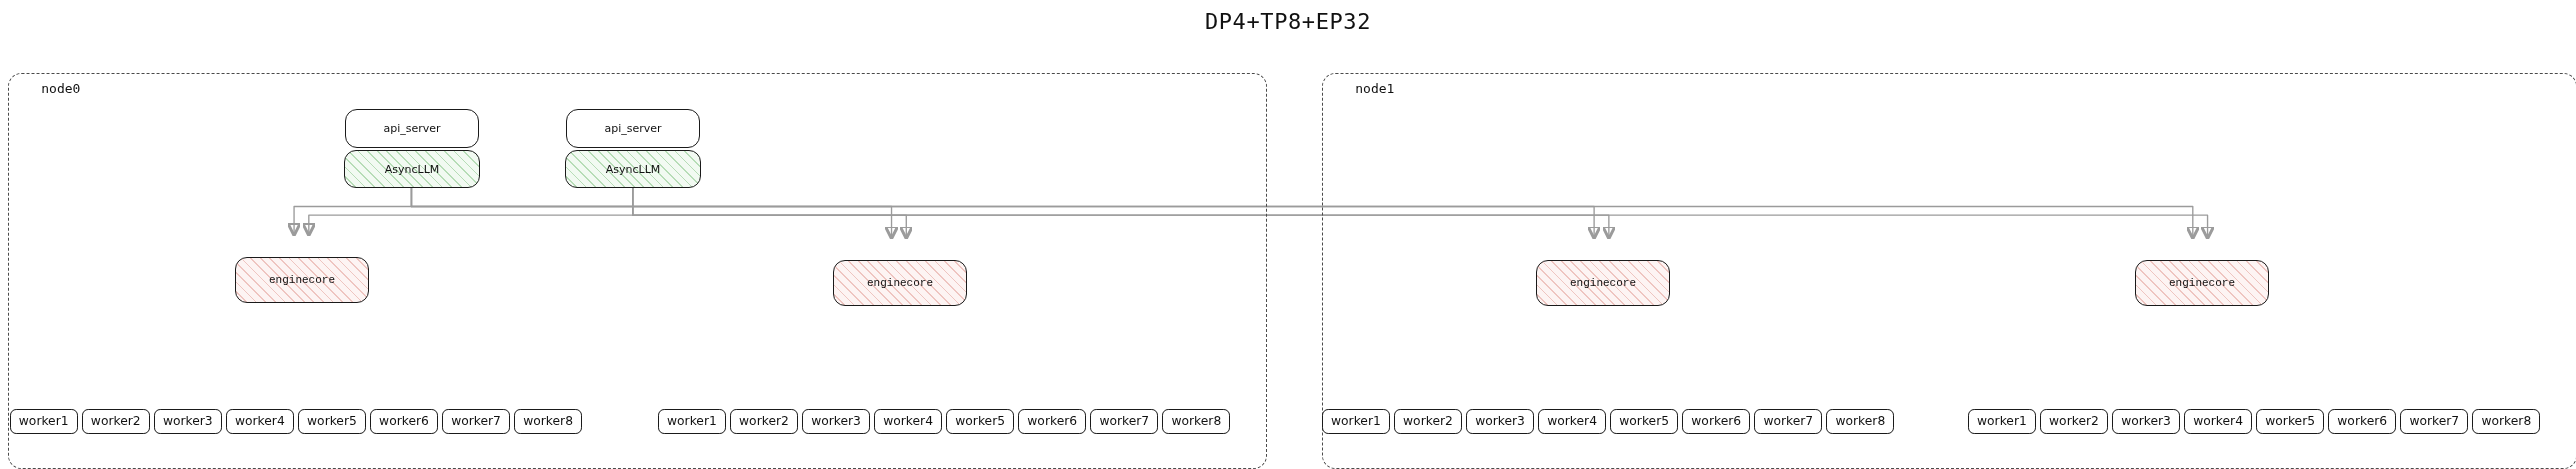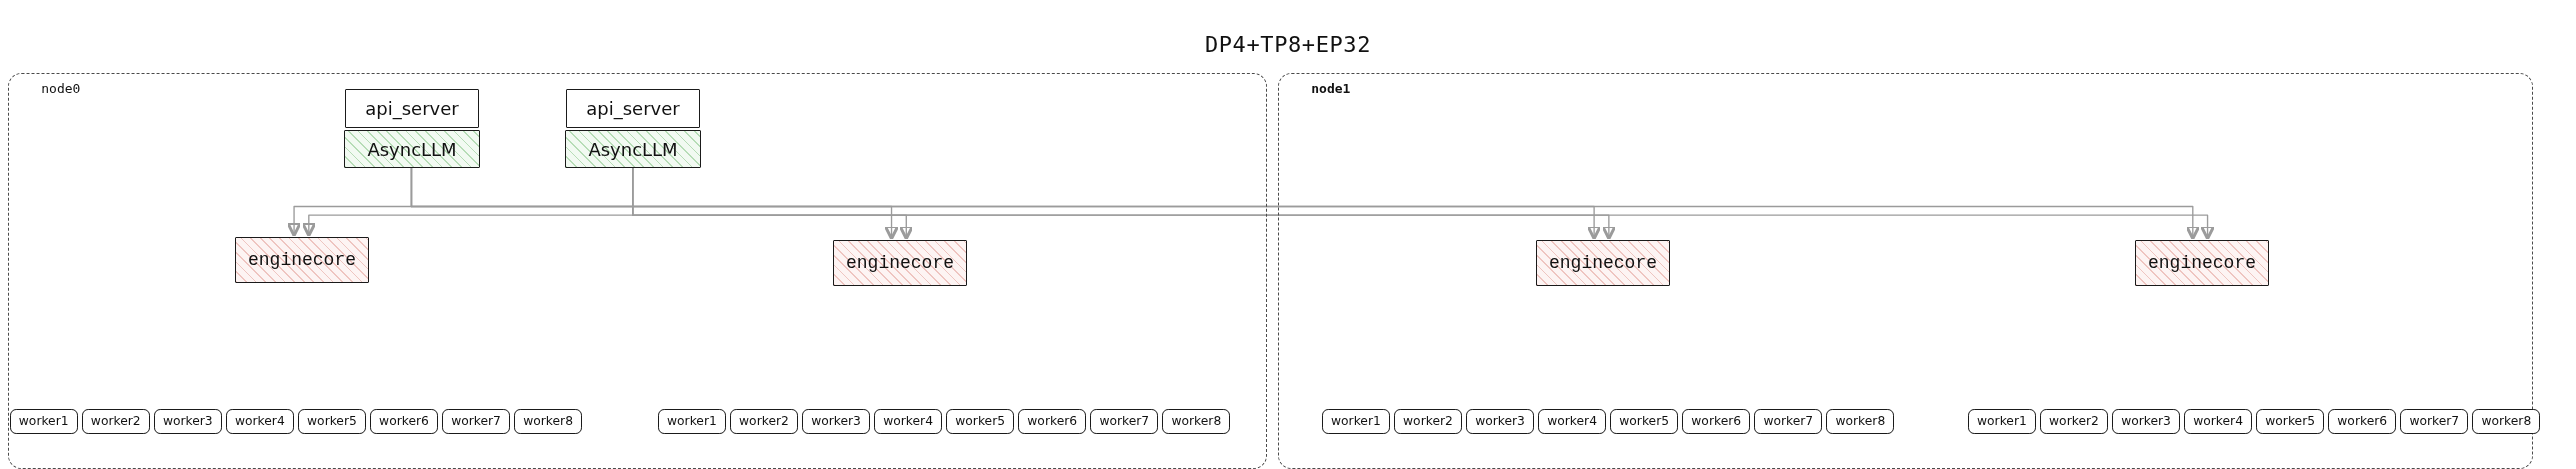--- a/index.html
+++ b/index.html
@@ -8,42 +8,43 @@
     position: relative;
     background: #ffffff;
     font-family: "DejaVu Sans", sans-serif;
     color: #111;
     overflow: hidden;
   }
   .title {
     position: absolute; top: 8.6px; left: 50%;
     transform: translateX(-50%);
     font-family: "DejaVu Sans Mono", monospace;
-    font-size: 22px; letter-spacing: 0.6px; white-space: nowrap; margin-top: 23px;
+    font-size: 22px; letter-spacing: 0.6px; white-space: nowrap;
   }
   .cluster {
     position: absolute;
     border: 1.2px dashed #4a4a4a;
     border-radius: 13.5px;
     background: transparent;
   }
   .cluster-label {
     position: absolute; top: 7.4px; left: 12.3px;
     font-family: "DejaVu Sans Mono", monospace;
     font-size: 13px;
     margin-left: 20px;
   }
   .box {
     position: absolute;
     display: flex; align-items: center; justify-content: center;
     border: 1.5px solid #1a1a1a;
-    border-radius: 1px;
-    font-size: 18px;
+    border-radius: 12px;
+    font-size: 11px;
     background: #ffffff;
     white-space: nowrap;
+    margin-top: 20px;
   }
   .api-server { width: 132px; height: 37px; }
   .asyncllm {
     width: 134px; height: 36px;
     background-color: #f2faf2;
     background-image: repeating-linear-gradient(45deg,
       rgba(110,185,110,0.45) 0px, rgba(110,185,110,0.45) 1.2px,
       transparent 1.2px, transparent 6.8px);
   }
   .enginecore {
@@ -95,21 +96,21 @@
   <path d="M1028 269 L1028 350 L501 350 L501 379" marker-end="url(#arrow)"></path>
   <path d="M1028 269 L1028 350 L1473 350 L1473 384" marker-end="url(#arrow)"></path>
   <path d="M1028 269 L1028 350 L2616 350 L2616 384" marker-end="url(#arrow)"></path>
   <path d="M1028 269 L1028 350 L3590 350 L3590 384" marker-end="url(#arrow)"></path>
 </svg>
 
 <div class="cluster" style="left:8px; top:73px; width:1257px; height:394px;">
   <div class="cluster-label">node0</div>
 </div>
 
-<div class="cluster" style="left:1278px; top:73px; width:1253px; height:394px;font-weight:bold;">
+<div class="cluster" style="left:1322px; top:73px; width:1253px; height:394px;">
   <div class="cluster-label">node1</div>
 </div>
 
 <div class="box api-server" style="left:345px; top:89px;">api_server</div>
 <div class="box asyncllm" style="left:344px; top:130px;">AsyncLLM</div>
 
 <div class="box api-server" style="left:566px; top:89px;">api_server</div>
 <div class="box asyncllm" style="left:565px; top:130px;">AsyncLLM</div>
 
 <div class="box enginecore" style="left:235px; top:237px;">enginecore</div>

